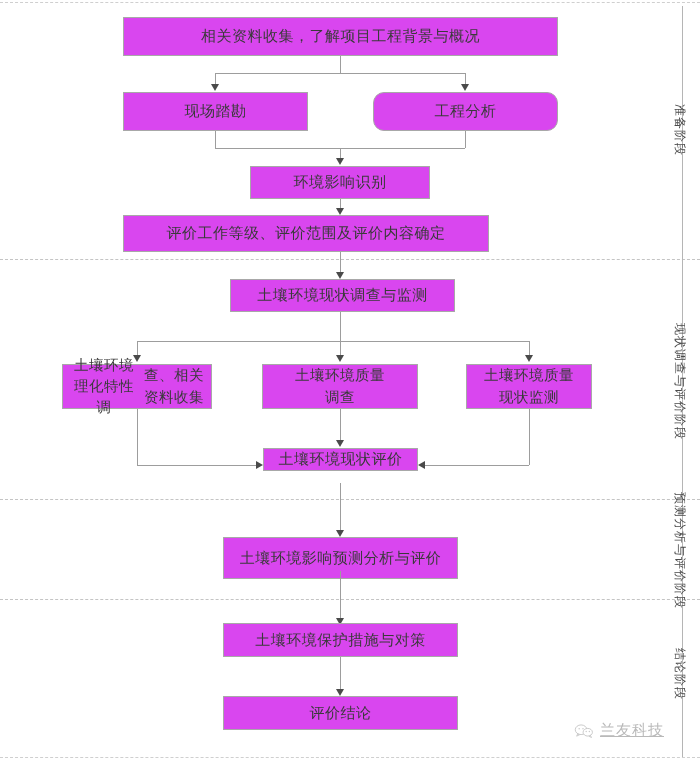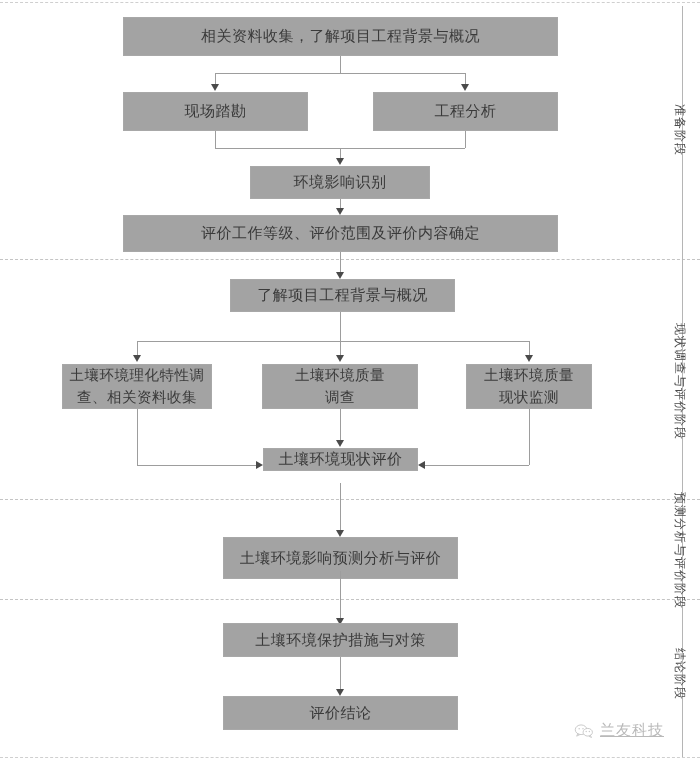--- a/index.html
+++ b/index.html
@@ -32,21 +32,21 @@
     top: 757px;
     width: 700px;
     height: 0;
     border-top: 1px dashed #cfcfcf;
   }
   
   .node {
     position: absolute;
     box-sizing: border-box;
     border: 1px solid #a8a8a8;
-    background: #a3a3a3;
+    background: #d946ef;
     color: #3a3a3a;
     font-size: 15px;
     line-height: 1.35;
     text-align: center;
     display: flex;
     align-items: center;
     justify-content: center;
     padding: 10px 4px;
     letter-spacing: 0.5px;
   }
@@ -146,60 +146,60 @@
   <div class="vline" style="left:340px; top:56px; height:17px;"></div>
   <div class="hline" style="left:215px; top:73px; width:250px;"></div>
   <div class="vline" style="left:215px; top:73px; height:13px;"></div>
   <div class="arrow-down" style="left:210.5px; top:84px;"></div>
   <div class="vline" style="left:465px; top:73px; height:13px;"></div>
   <div class="arrow-down" style="left:460.5px; top:84px;"></div>
 
   <div class="node" style="left:123px; top:92px; width:185px; height:39px;">
     <span>现场踏勘</span>
   </div>
-  <div class="node" style="left:373px; top:92px; width:185px; height:39px;">
+  <div class="node" style="left:373px; top:92px; width:185px; height:39px;border-radius:11px;">
     <span>工程分析</span>
   </div>
 
   <div class="vline" style="left:215px; top:131px; height:17px;"></div>
   <div class="vline" style="left:465px; top:131px; height:17px;"></div>
   <div class="hline" style="left:215px; top:148px; width:250px;"></div>
   <div class="vline" style="left:340px; top:148px; height:12px;"></div>
   <div class="arrow-down" style="left:335.5px; top:158px;"></div>
 
   <div class="node" style="left:250px; top:166px; width:180px; height:33px;">
     <span>环境影响识别</span>
   </div>
 
   <div class="vline" style="left:340px; top:199px; height:11px;"></div>
   <div class="arrow-down" style="left:335.5px; top:208px;"></div>
 
-  <div class="node" style="left:123px; top:215px; width:435px; height:37px;">
+  <div class="node" style="left:123px; top:215px; width:366px; height:37px;">
     <span>评价工作等级、评价范围及评价内容确定</span>
   </div>
 
   <div class="stage-divider" style="top:259px;"></div>
 
   <div class="vline" style="left:340px; top:252px; height:22px;"></div>
   <div class="arrow-down" style="left:335.5px; top:272px;"></div>
 
   <div class="node" style="left:230px; top:279px; width:225px; height:33px;">
-    <span>了解项目工程背景与概况</span>
+    <span>土壤环境现状调查与监测</span>
   </div>
 
   <div class="vline" style="left:340px; top:312px; height:29px;"></div>
   <div class="hline" style="left:137px; top:341px; width:392px;"></div>
   <div class="vline" style="left:137px; top:341px; height:16px;"></div>
   <div class="arrow-down" style="left:132.5px; top:355px;"></div>
   <div class="vline" style="left:340px; top:341px; height:16px;"></div>
   <div class="arrow-down" style="left:335.5px; top:355px;"></div>
   <div class="vline" style="left:529px; top:341px; height:16px;"></div>
   <div class="arrow-down" style="left:524.5px; top:355px;"></div>
 
-  <div class="node two-line" style="left:62px; top:364px; width:150px; height:45px; flex-direction:column;">
+  <div class="node two-line" style="left:62px; top:364px; width:150px; height:45px; flex-direction:row;">
     <span>土壤环境理化特性调</span>
     <span>查、相关资料收集</span>
   </div>
   <div class="node two-line" style="left:262px; top:364px; width:156px; height:45px; flex-direction:column;">
     <span>土壤环境质量</span>
     <span>调查</span>
   </div>
   <div class="node two-line" style="left:466px; top:364px; width:126px; height:45px; flex-direction:column;">
     <span>土壤环境质量</span>
     <span>现状监测</span>

